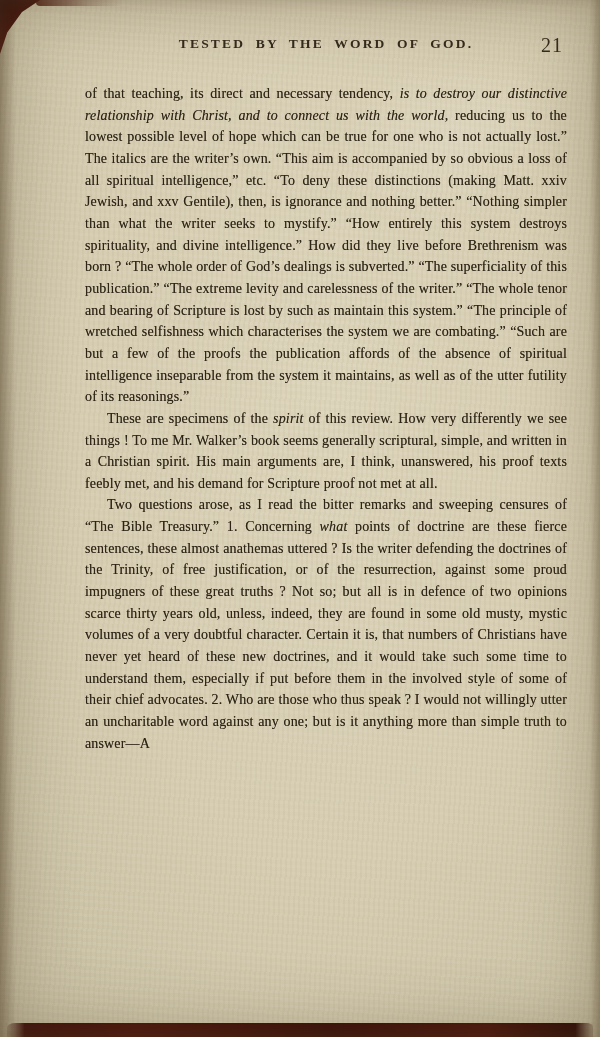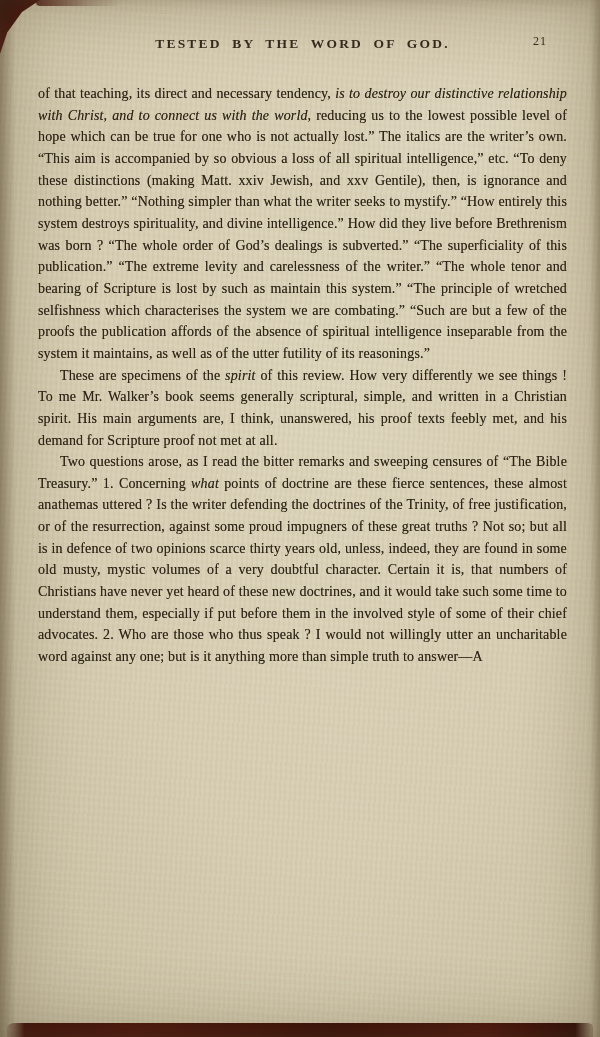--- a/index.html
+++ b/index.html
@@ -63,38 +63,39 @@
     background: linear-gradient(90deg,
       rgba(58,14,8,0.15) 0%, #3f100a 3%, #4b150c 22%, #3a0f08 55%, #4b150c 82%, #2e0a05 97%, rgba(58,14,8,0.2) 100%);
     border-radius: 8px 6px 0 0 / 5px 4px 0 0;
     filter: blur(0.4px);
   }
   
   .content {
     position: absolute; inset: 0;
     padding: 36px 33px 0 38px;
     color: #2e2519;
+    margin-left: 47px;
   }
   .header-row {
     position: relative;
     height: 22px;
   }
   .running-header {
     display: block;
     text-align: center;
     font-weight: bold;
     font-size: 13.5px;
     letter-spacing: 2.2px;
     word-spacing: 5px;
     color: #342a1c;
   }
   .page-number {
     position: absolute;
-    right: 20px; top: -2px;
-    font-size: 12px;
+    right: 4px; top: -2px;
+    font-size: 20px;
     letter-spacing: 1px;
     color: #342a1c;
   }
   .body-text {
     margin-top: 25px;
     font-size: 14px;
     line-height: 21.65px;
     text-align: justify;
     letter-spacing: 0.15px;
     color: #2d2416;

